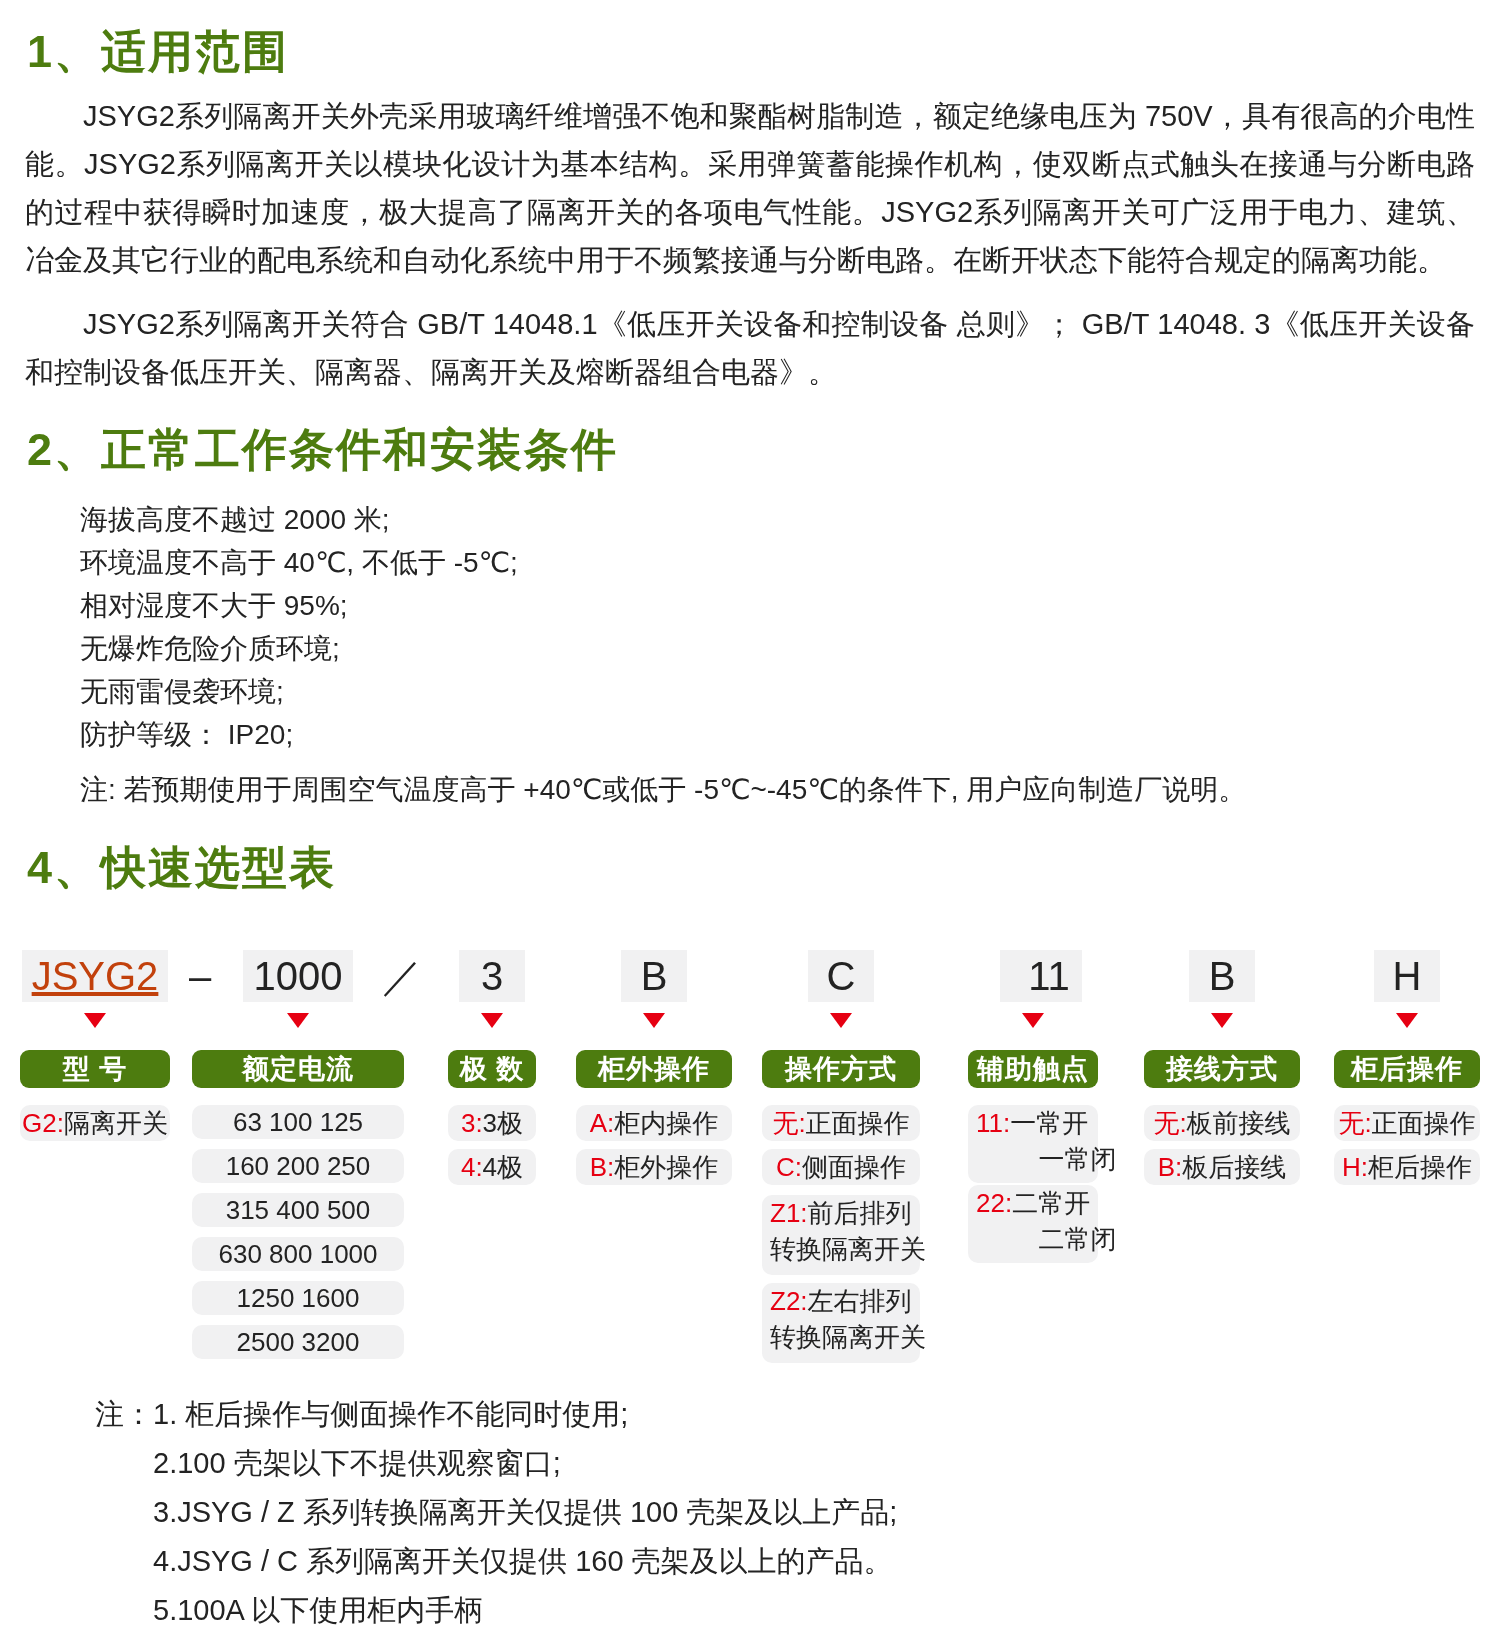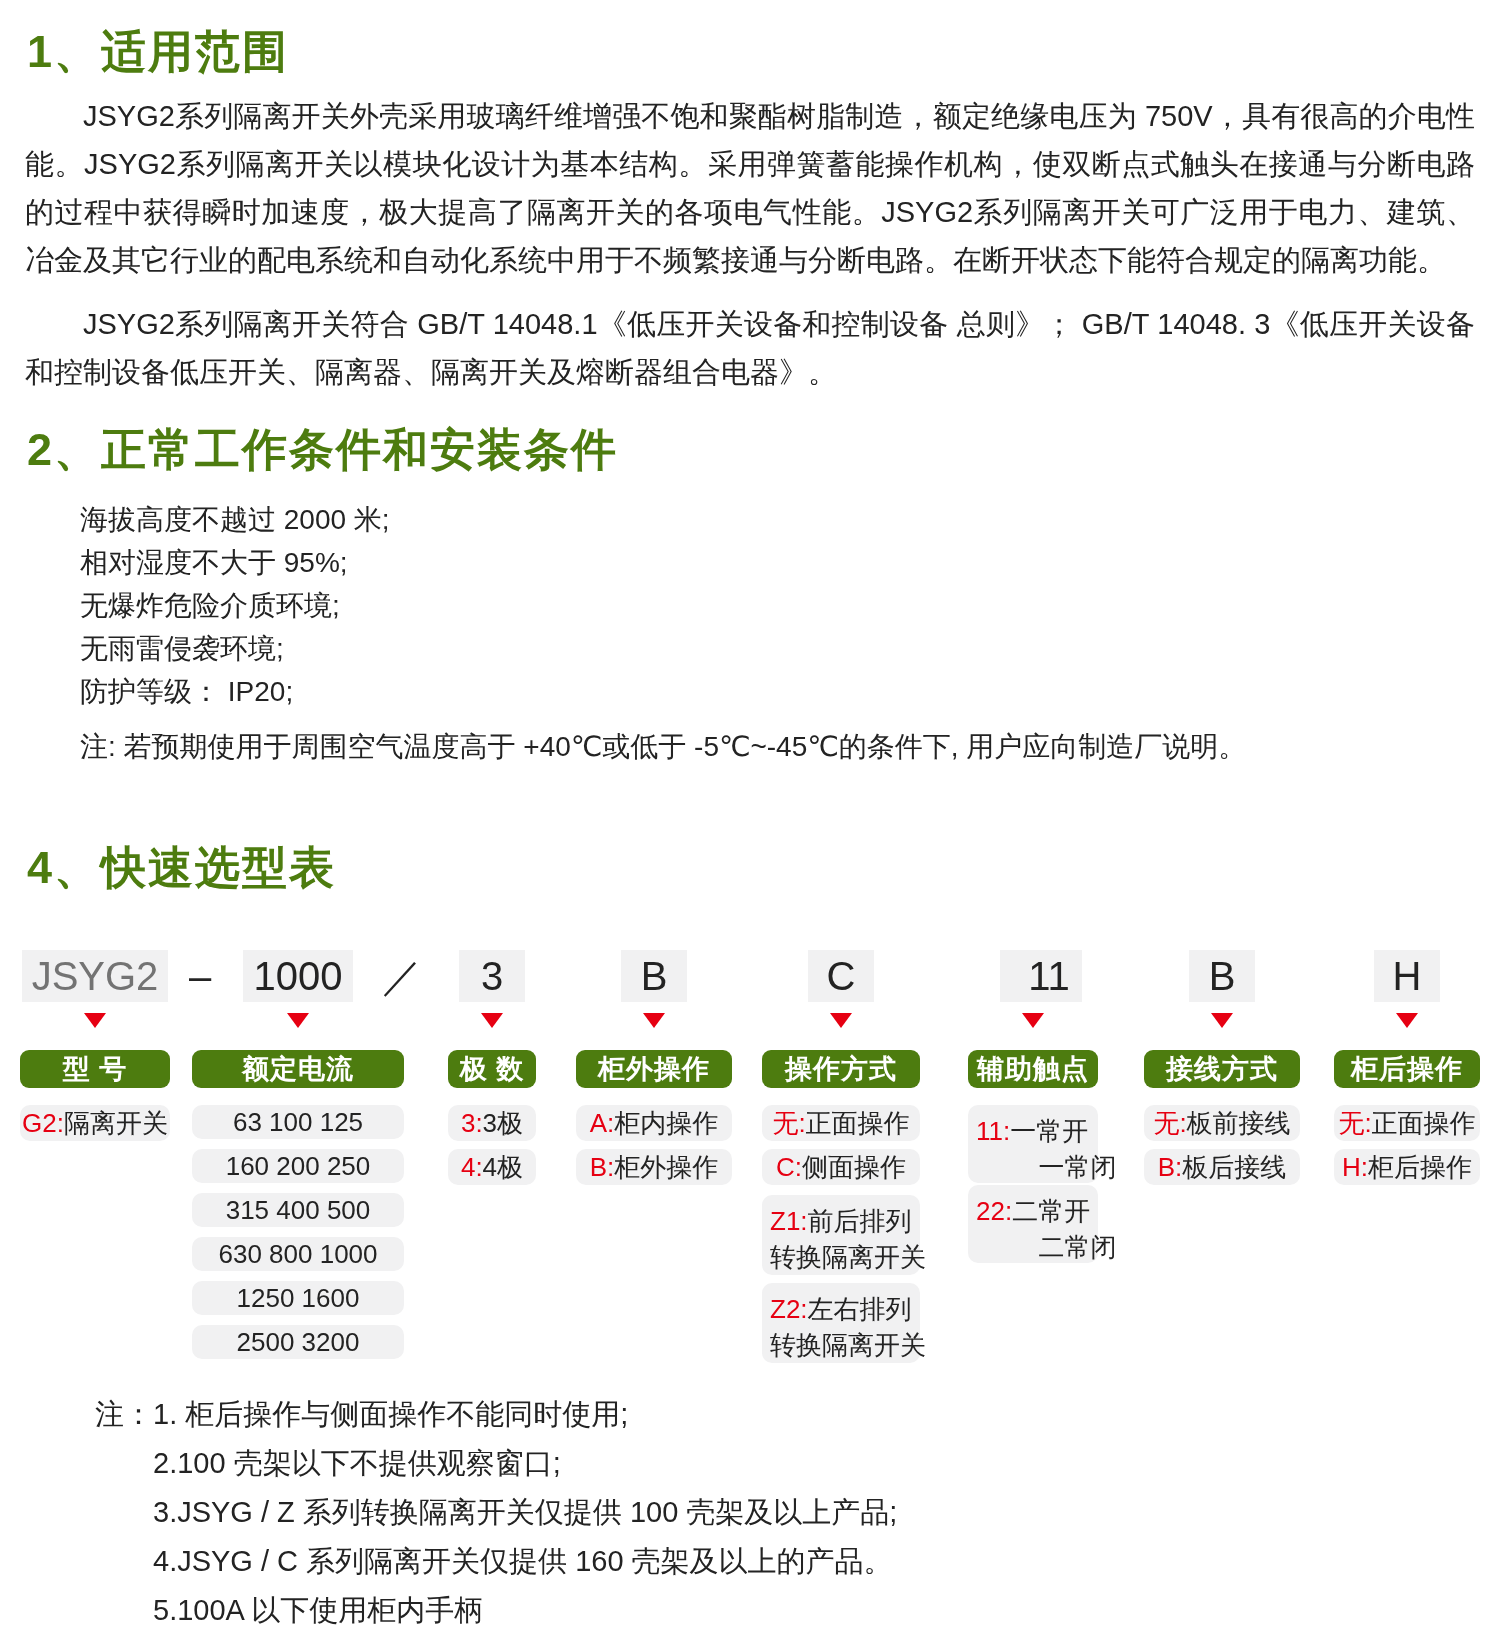--- a/index.html
+++ b/index.html
@@ -19,60 +19,61 @@
   .cond-list{position:absolute;left:80px;top:498px;font-size:28px;line-height:43px;color:#232323;}
   .cond-list .cond-item{white-space:nowrap;}
   .cond-note{margin-top:12px;white-space:nowrap;}
   
   .selector{position:absolute;left:0;top:950px;width:1500px;height:432px;}
   .code-seg{
     position:absolute;top:0;height:52px;display:flex;align-items:center;justify-content:center;
     font-size:40px;color:#232323;
   }
   .code-box{background:#f1f1f2;}
-  .code-red{color:#737373;}
+  .code-red{color:#c2410c;text-decoration:underline;}
   .tri{
     position:absolute;top:63px;width:0;height:0;
     border-left:11px solid transparent;border-right:11px solid transparent;
     border-top:15px solid #e60012;
   }
   .pill{
     position:absolute;top:100px;height:38px;background:#4d7c0f;color:#ffffff;
     border-radius:9px;display:flex;align-items:center;justify-content:center;
     font-size:27px;font-weight:bold;letter-spacing:1px;
   }
   .col{position:absolute;top:155px;}
   .vbox{
     position:absolute;left:0;width:100%;background:#f1f1f2;border-radius:10px;
     display:flex;align-items:center;justify-content:center;
     font-size:26px;color:#232323;white-space:nowrap;
   }
   .vbox .pfx{color:#e60012;}
   .vbox2{flex-direction:column;justify-content:flex-start;align-items:flex-start;
-    padding:8px 8px;box-sizing:border-box;line-height:36px;}
+    padding:0 8px;box-sizing:border-box;line-height:36px;}
   .vbox2 .l1{white-space:nowrap;}
   .vbox2 .l2{white-space:nowrap;}
   .l2-right{padding-left:2.4em;}
   
   .notes{position:absolute;left:95px;top:1390px;font-size:29px;line-height:49px;color:#232323;display:flex;}
   .notes-label{white-space:nowrap;}
   .notes-items div{white-space:nowrap;}
 </style>
 </head>
 <body>
 
 <div class="page">
 
   <div class="sec-title" style="top:22px;">1、适用范围</div>
   <div class="body-par indent" style="top:92px;">JSYG2系列隔离开关外壳采用玻璃纤维增强不饱和聚酯树脂制造，额定绝缘电压为 750V，具有很高的介电性能。JSYG2系列隔离开关以模块化设计为基本结构。采用弹簧蓄能操作机构，使双断点式触头在接通与分断电路的过程中获得瞬时加速度，极大提高了隔离开关的各项电气性能。JSYG2系列隔离开关可广泛用于电力、建筑、冶金及其它行业的配电系统和自动化系统中用于不频繁接通与分断电路。在断开状态下能符合规定的隔离功能。</div>
   <div class="body-par indent" style="top:300px;">JSYG2系列隔离开关符合 GB/T 14048.1《低压开关设备和控制设备  总则》； GB/T 14048. 3《低压开关设备和控制设备低压开关、隔离器、隔离开关及熔断器组合电器》。</div>
 
   <div class="sec-title" style="top:420px;">2、正常工作条件和安装条件</div>
   <div class="cond-list">
     <div class="cond-item">海拔高度不越过 2000 米;</div>
+    <div class="cond-item">环境温度不高于 40℃, 不低于 -5℃;</div>
     <div class="cond-item">相对湿度不大于 95%;</div>
     <div class="cond-item">无爆炸危险介质环境;</div>
     <div class="cond-item">无雨雷侵袭环境;</div>
     <div class="cond-item">防护等级： IP20;</div>
     <div class="cond-note">注: 若预期使用于周围空气温度高于 +40℃或低于 -5℃~-45℃的条件下, 用户应向制造厂说明。</div>
   </div>
 
   <div class="sec-title" style="top:838px;">4、快速选型表</div>
 
   <div class="selector">

